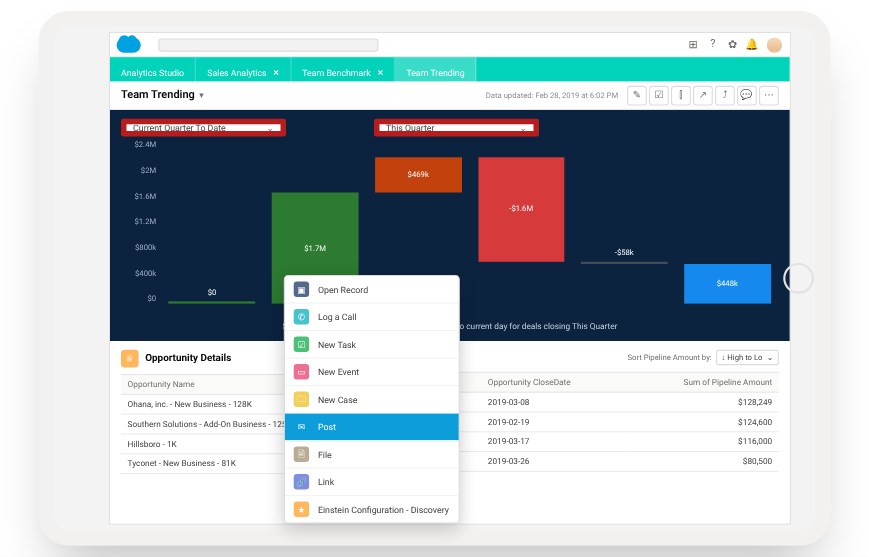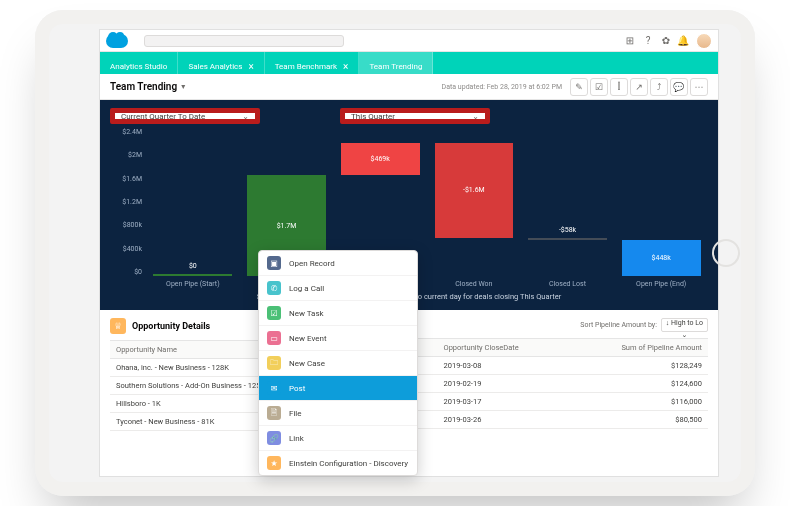--- a/index.html
+++ b/index.html
@@ -32,35 +32,35 @@
   .filter { display: flex; align-items: center; width: 150px; height: 16px; background: #fff; border: 5px solid #b91c1c; border-radius: 2px; padding: 0 6px; }
   .filter span:first-child { color: #3e3e3c; flex: 1; }
   .filter .caret { color: #706e6b; font-size: 8px; }
   .plot { position: relative; height: 160px; margin-left: 36px; }
   .yaxis { position: absolute; left: -36px; top: 0; bottom: 12px; width: 32px; display: flex; flex-direction: column; justify-content: space-between; text-align: right; color: #9fb0c5; font-size: 7px; }
   .bars { position: absolute; left: 0; right: 0; bottom: 12px; top: 0; display: flex; align-items: flex-end; }
   .barcol { flex: 1; position: relative; height: 100%; }
   .bar { position: absolute; left: 8%; right: 8%; display: flex; align-items: center; justify-content: center; font-size: 7px; color: #fff; }
   .b-start { background: #2d7a31; bottom: 0; height: 2px; }
   .b-reopen { background: #2d7a31; bottom: 0%; height: 68%; }
-  .b-new { background: #ef4444; bottom: 68%; height: 22%; }
+  .b-new { background: #c2410c; bottom: 68%; height: 22%; }
   .b-won { background: #d73a3a; bottom: 26%; height: 64%; }
   .b-lost { background: #444c57; bottom: 24%; height: 2%; }
   .b-end { background: #1589ee; bottom: 0; height: 24%; }
   .xaxis { position: absolute; left: 0; right: 0; bottom: 0; display: flex; color: #9fb0c5; font-size: 7px; }
   .xaxis div { flex: 1; text-align: center; }
   .caption { text-align: center; font-size: 7.5px; color: #c8d2df; margin-top: 4px; }
   .details { flex: 1; display: flex; padding: 8px 10px; gap: 10px; overflow: hidden; }
   .panel-left { width: 220px; }
   .panel-right { flex: 1; }
   .panel-head { display: flex; align-items: center; margin-bottom: 6px; }
   .crown-badge { width: 16px; height: 16px; background: #ffb75d; border-radius: 3px; display: flex; align-items: center; justify-content: center; color: #fff; font-size: 9px; margin-right: 6px; }
   .panel-title { font-size: 9px; font-weight: 700; color: #080707; }
   .sort { margin-left: auto; display: flex; align-items: center; font-size: 7px; color: #706e6b; gap: 4px; }
-  .sort-dd { height: 14px; border: 1px solid #dddbda; border-radius: 2px; padding: 0 4px; display: flex; align-items: center; gap: 4px; color: #3e3e3c; flex-direction: column; }
+  .sort-dd { height: 14px; border: 1px solid #dddbda; border-radius: 2px; padding: 0 4px; display: flex; align-items: center; gap: 4px; color: #3e3e3c; }
   table { width: 100%; border-collapse: collapse; font-size: 7.5px; }
   th { text-align: left; font-weight: 400; color: #706e6b; padding: 4px 6px; border-bottom: 1px solid #e5e5e5; border-top: 1px solid #e5e5e5; background: #fafaf9; }
   td { padding: 4px 6px; border-bottom: 1px solid #ecebea; color: #3e3e3c; }
   td.num { text-align: right; }
   .ctx-menu { position: absolute; left: 258px; top: 250px; width: 160px; background: #fff; border: 1px solid #dddbda; border-radius: 4px; box-shadow: 0 4px 16px rgba(0,0,0,.2); z-index: 10; }
   .ctx-item { display: flex; align-items: center; gap: 8px; padding: 5px 8px; font-size: 8px; color: #3e3e3c; border-bottom: 1px solid #f3f2f2; }
   .ctx-item:last-child { border-bottom: none; }
   .ctx-item.active { background: #0d9dda; color: #fff; }
   .ctx-icon { width: 14px; height: 14px; border-radius: 3px; display: flex; align-items: center; justify-content: center; font-size: 8px; color: #fff; }
   .ci-open { background: #54698d; } .ci-call { background: #48c3cc; } .ci-task { background: #4bc076; }
@@ -156,28 +156,20 @@
               </div>
             <div class="barcol">
                 <div class="bar b-lost">
                   <span style="position:absolute;top:-12px;left:0;right:0;text-align:center">-$58k</span>
                 </div>
               </div>
             <div class="barcol">
                 <div class="bar b-end">$448k</div>
               </div>
           </div>
-          <div class="xaxis">
-            <div>Open Pipe (Start)</div>
-            <div>Reope</div>
-            <div>New</div>
-            <div>Closed Won</div>
-            <div>Closed Lost</div>
-            <div>Open Pipe (End)</div>
-          </div>
         </div>
         <div class="caption">See how pipeline changed from start of quarter to current day for deals closing This Quarter</div>
       </div>
 
       <div class="details">
         <div class="panel-left">
           <div class="panel-head">
             <div class="crown-badge">♕</div>
             <span class="panel-title">Opportunity Details</span>
           </div>

